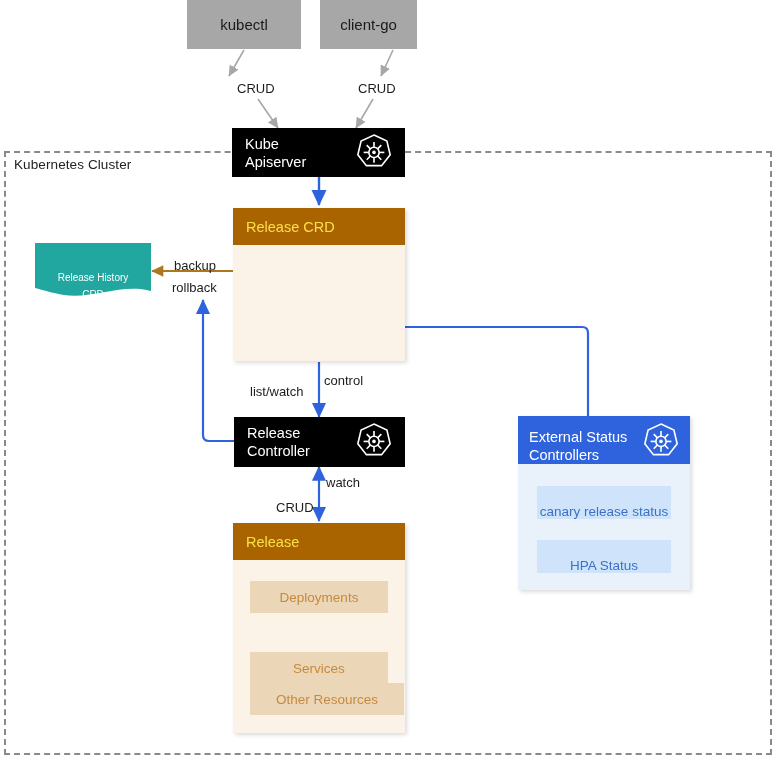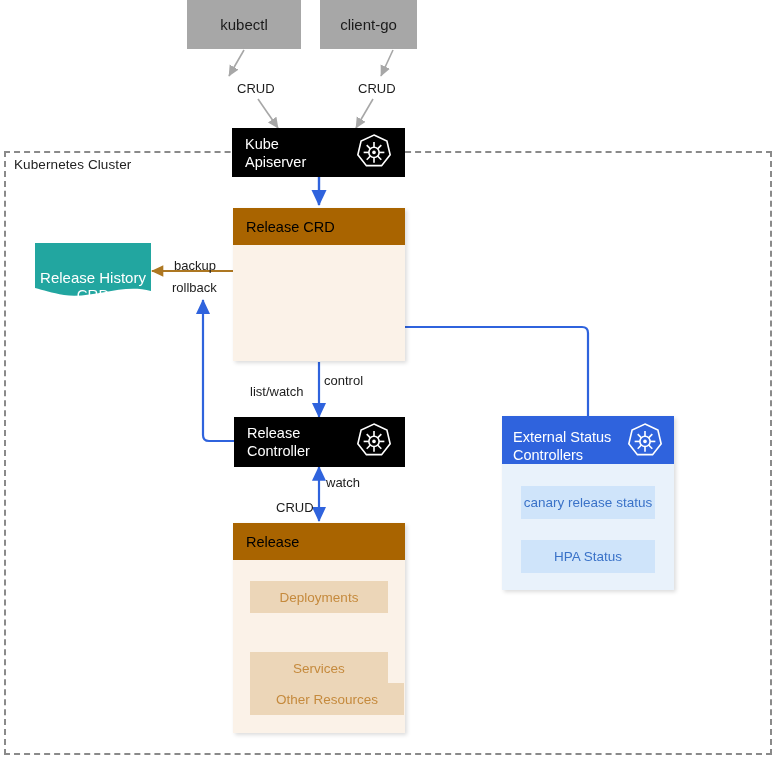--- a/index.html
+++ b/index.html
@@ -77,21 +77,21 @@
     background: #fbf2e8;
     box-shadow: 2px 2px 4px rgba(0,0,0,0.14);
   }
   .crd-header {
     position: absolute;
     left: 0;
     top: 0;
     right: 0;
     height: 37px;
     background: #a96400;
-    color: #000000;
+    color: #fde047;
     font-size: 14.5px;
     display: flex;
     align-items: center;
     padding-left: 13px;
     box-sizing: border-box;
   }
   .crd-item {
     position: absolute;
     background: #ecd6b8;
     color: #c58a3d;
@@ -112,34 +112,34 @@
     left: 0; top: 0; right: 0;
     height: 48px;
     background: #2f63dd;
   }
   .esc-item {
     position: absolute;
     background: #cfe4fa;
     color: #3a72c8;
     font-size: 13.5px;
     display: flex;
-    align-items: center;
+    align-items: flex-end;
     justify-content: center;
     text-align: center;
   }
 
   
   .teal-doc-label {
     position: absolute;
     left: 0;
     top: 26px;
     width: 100%;
     text-align: center;
     color: #ffffff;
-    font-size: 15px;
+    font-size: 10px;
     line-height: 17px;
     white-space: pre-line;
     pointer-events: none;
   }
 
   
   .edge-label {
     font-size: 13px;
     color: #1d1d1d;
     white-space: nowrap;
@@ -279,21 +279,21 @@
           <line x1="27.7" y1="13.8" x2="23.8" y2="17.7"></line>
           <line x1="16.2" y1="25.3" x2="12.3" y2="29.2"></line>
         </g>
       </svg>
     </span>
   </div>
 
   <div class="abs edge-label" style="left:326px; top:475px;">watch</div>
   <div class="abs edge-label" style="left:276px; top:500px;">CRUD</div>
 
-  <div class="abs esc-panel" style="left:502px; top:416px; width:172px; height:174px;">
+  <div class="abs esc-panel" style="left:518px; top:416px; width:172px; height:174px;">
     <div class="esc-header"></div>
     <div class="abs" style="left:11px; top:12px; font-size:14.5px; line-height:18px;
                             color:#ffffff; white-space:pre-line;">External Status
 Controllers</div>
     <span class="abs" style="right:10px; top:5px;">
       <svg width="38" height="38" viewBox="0 0 40 40" xmlns="http://www.w3.org/2000/svg">
         <path d="M20 3.2 L33.6 9.6 L37 24 L28 35.4 L12 35.4 L3 24 L6.4 9.6 Z" fill="none" stroke="#ffffff" stroke-width="1.7"></path>
         <circle cx="20" cy="21.5" r="5.4" fill="none" stroke="#ffffff" stroke-width="1.7"></circle>
         <circle cx="20" cy="21.5" r="1.9" fill="#ffffff"></circle>
         <g stroke="#ffffff" stroke-width="1.7">

